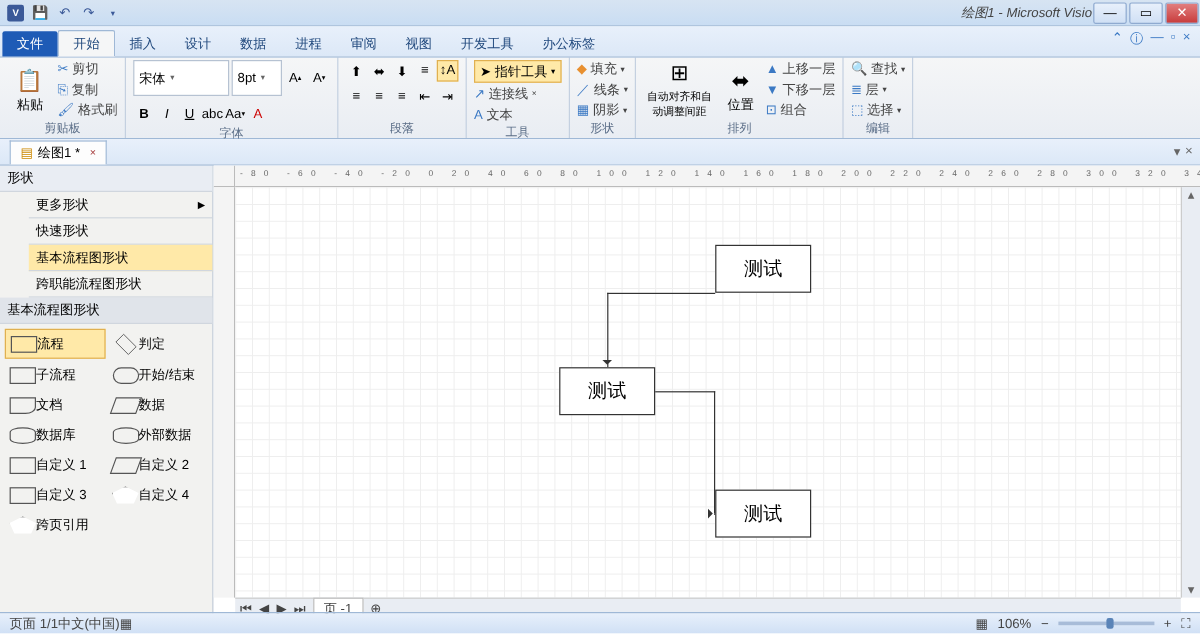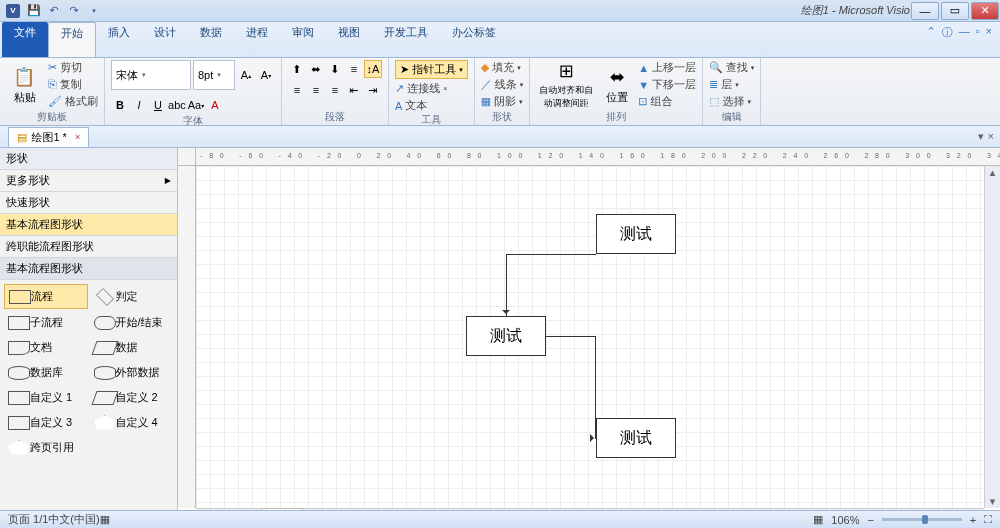--- a/index.html
+++ b/index.html
@@ -5,21 +5,21 @@
 * { margin:0; padding:0; box-sizing:border-box; font-family:"Microsoft YaHei","Segoe UI",sans-serif; font-size:11px; user-select:none; }
 body { background:#fff; width:1000px; height:528px; overflow:hidden; position:relative; }
 .titlebar { height:22px; background:linear-gradient(#d7e4f2,#c9ddf3); display:flex; align-items:center; border-bottom:1px solid #9fb8d6; }
 .tb-appicon { width:14px; height:14px; background:#3b5998; margin:0 4px 0 6px; border-radius:2px; display:flex; align-items:center; justify-content:center; color:#fff; font-size:8px; font-weight:bold; }
 .qat { display:flex; gap:4px; align-items:center; margin-left:2px; }
 .qat-btn { width:16px; height:16px; display:flex; align-items:center; justify-content:center; color:#3b5998; }
 .tb-title { flex:1; text-align:right; color:#444;font-style:italic; }
 .winbtns { display:flex; }
 .winbtn { width:28px; height:18px; margin:1px; background:linear-gradient(#e8f0fb,#d0e0f5); border:1px solid #8faad0; display:flex; align-items:center; justify-content:center; border-radius:2px; }
 .winbtn.close { background:linear-gradient(#e27f7f,#c83c3c); color:#fff; }
-.ribbon-tabs { height:36px; background:linear-gradient(#e8f0fb,#dce8f7); display:flex; border-bottom:1px solid #9fb8d6; padding-left:2px; position:relative; }
+.ribbon-tabs { height:26px; background:linear-gradient(#e8f0fb,#dce8f7); display:flex; align-items:flex-end; border-bottom:1px solid #9fb8d6; padding-left:2px; position:relative; }
 .ribbon-tab { padding:3px 12px; color:#21497d; cursor:default; }
 .ribbon-tab.file { background:#1e5bb6; color:#fff; border-radius:2px 2px 0 0; }
 .ribbon-tab.active { background:#f5f6f7; border:1px solid #9fb8d6; border-bottom:none; border-radius:2px 2px 0 0; }
 .help-icons { position:absolute; right:8px; top:3px; display:flex; gap:6px; color:#3b79c4; }
 .ribbon { height:68px; background:linear-gradient(#f5f6f7,#e9edf3); border-bottom:1px solid #9fb8d6; display:flex; }
 .group { border-right:1px solid #c4d0e0; display:flex; flex-direction:column; height:100%; padding:2px 6px 0 6px; }
 .group-body { flex:1; display:flex; align-items:flex-start; gap:4px; }
 .group-label { font-size:10px; color:#5a6d87; text-align:center; padding-bottom:1px; }
 .big-btn { display:flex; flex-direction:column; align-items:center; justify-content:center; width:38px; height:50px; gap:2px; }
 .big-btn .ic { font-size:18px; }
@@ -33,21 +33,21 @@
 .fmt-btn { width:18px; height:18px; display:flex; align-items:center; justify-content:center; border:1px solid transparent; font-size:11px; }
 .tool-pointer { background:#ffe9a8; border:1px solid #e0b050; padding:1px 4px; display:flex; align-items:center; gap:3px; font-size:10px; }
 .doc-tab-bar { height:22px; background:linear-gradient(#e8f0fb,#dce8f7); display:flex; align-items:center; padding-left:8px; border-bottom:1px solid #9fb8d6; position:relative; }
 .doc-tab { background:#fdfdfd; border:1px solid #9fb8d6; border-bottom:none; padding:2px 8px; display:flex; align-items:center; gap:4px; font-size:10px; }
 .doc-tab .ic { color:#cc8800; }
 .doc-tab .x { color:#a84040; margin-left:4px; font-size:9px; }
 .doc-nav { position:absolute; right:6px; top:4px; display:flex; gap:4px; color:#666; font-size:9px; }
 .workspace { display:flex; height:378px; }
 .shapes-panel { width:178px; background:#f2f2f0; border-right:1px solid #b6c2d2; display:flex; flex-direction:column; }
 .sp-header { padding:3px 6px; border-bottom:1px solid #d0d6de; font-size:11px; background:#e9edf3; }
-.sp-cat { padding:3px 6px; border-bottom:1px solid #d0d6de; display:flex; justify-content:space-between; align-items:center; font-size:11px; }
+.sp-cat { padding:3px 6px; border-bottom:1px solid #d0d6de; display:flex; justify-content:space-between; align-items:center; font-size:11px;margin-left:24px; }
 .sp-cat.active { background:#ffe9a8; }
 .sp-section-title { padding:3px 6px; font-size:11px; background:#e0e4ea; border-bottom:1px solid #d0d6de; }
 .sp-shape-grid { flex:1; padding:4px; display:grid; grid-template-columns:1fr 1fr; gap:2px; align-content:start; overflow:auto; }
 .sp-shape { display:flex; align-items:center; gap:0; padding:4px; font-size:10px;text-align:right; }
 .sp-shape.sel { background:#ffe9a8; border:1px solid #e0b050; }
 .sp-shape .sh { width:22px; height:14px; border:1px solid #555; flex-shrink:0; }
 .sp-shape .sh.dia { transform:rotate(45deg) scale(.7); }
 .sp-shape .sh.round { border-radius:7px; }
 .sp-shape .sh.doc { border-radius:0 0 40% 0; }
 .sp-shape .sh.par { transform:skewX(-20deg); }

